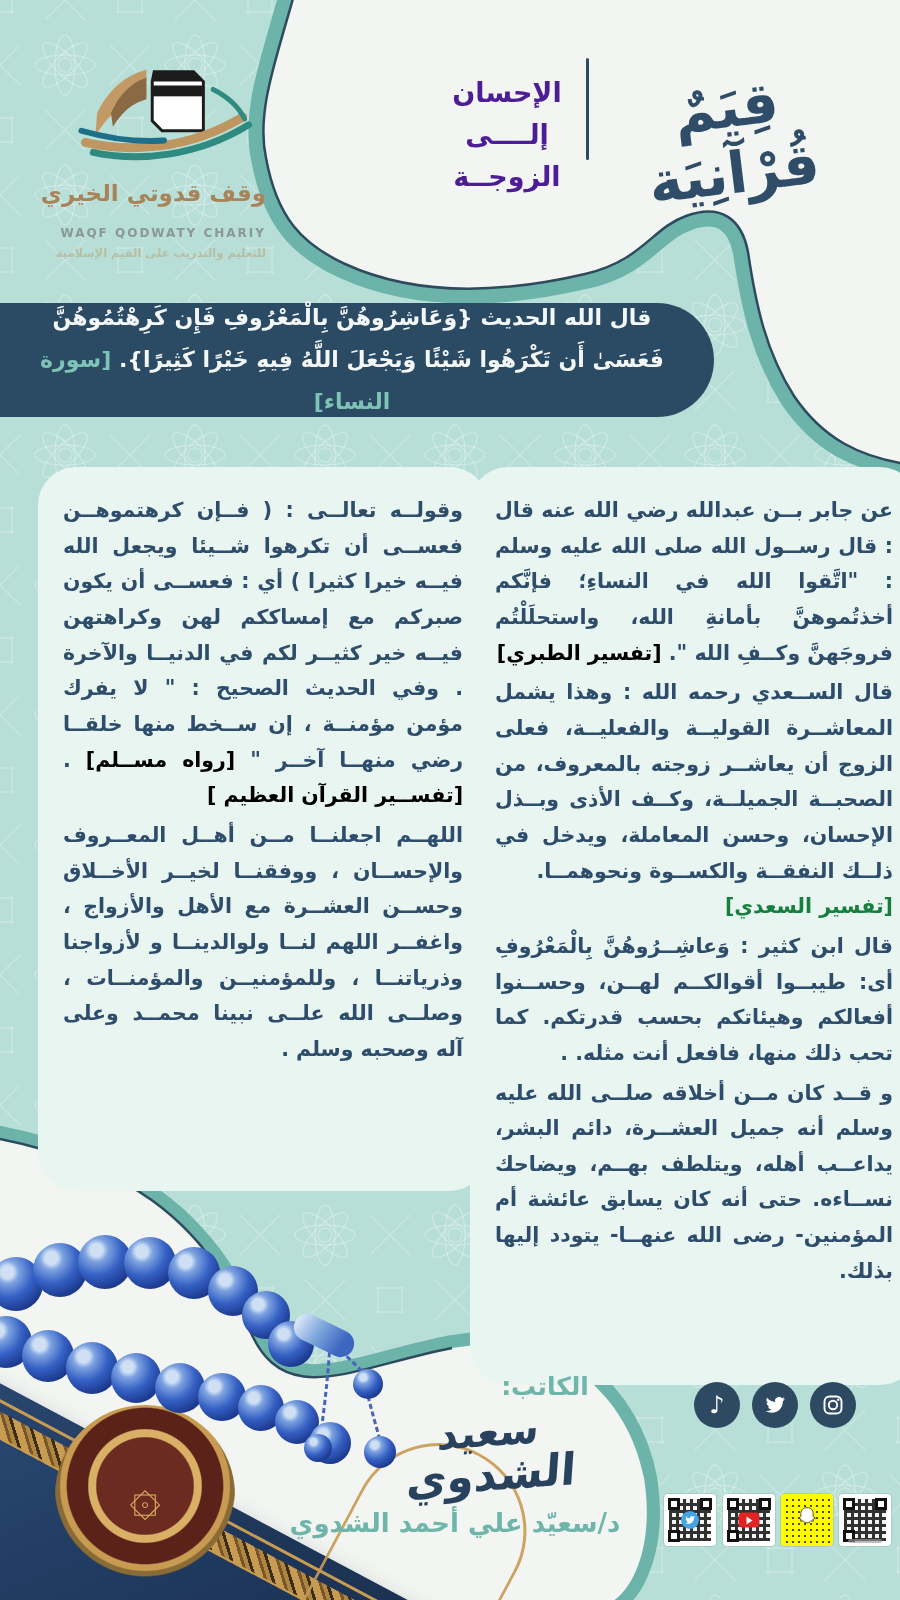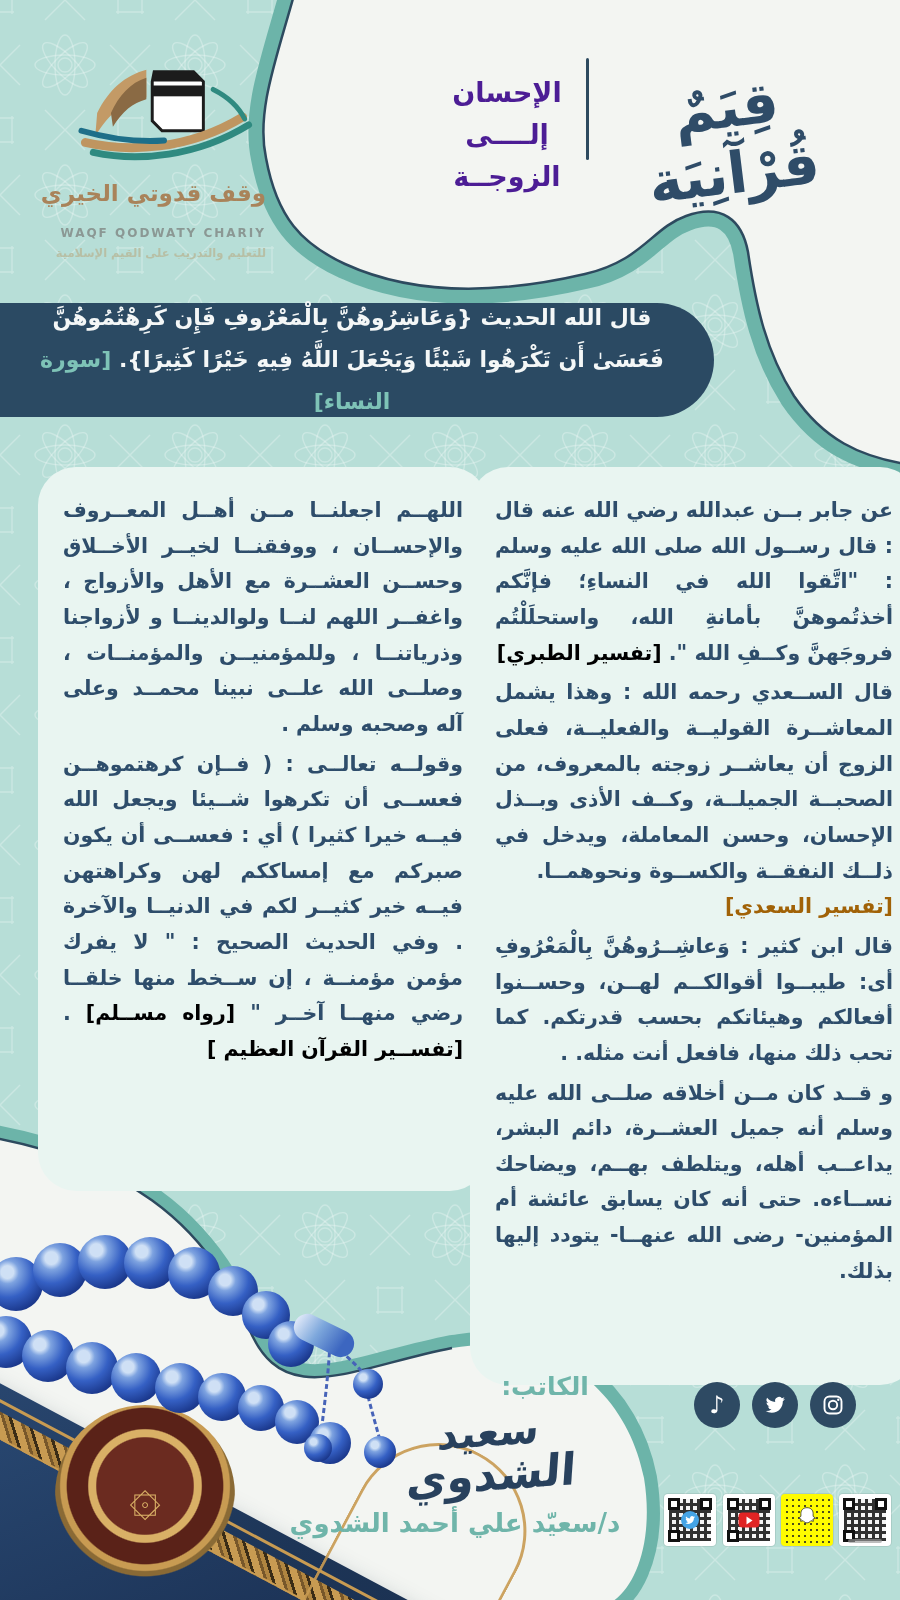--- a/index.html
+++ b/index.html
@@ -26,21 +26,21 @@
             color:#f4f7f7;font-size:22px;font-weight:700;line-height:1.9;}
   .banner .src{color:#7ec3b7;}
 
   
   .card{background:#e9f5f1;border-radius:38px;z-index:2;color:#2e4d6b;font-weight:700;
         direction:rtl;text-align:justify;padding:26px 25px;line-height:1.74;}
   .card p{margin:0 0 4px 0;}
   .card-left {left:38px; top:467px;width:400px;height:672px;font-size:20.5px;}
   .card-right{left:470px;top:467px;width:398px;height:866px;font-size:20.5px;}
   .cite{color:#000000;}
-  .cite-block{display:block;color:#a16207;}
+  .cite-block{display:block;color:#15803d;}
 
   
   .book{left:-100px;top:1330px;width:640px;height:440px;z-index:2;
         transform:rotate(28deg);transform-origin:0 0;border-radius:8px;
         background:linear-gradient(130deg,#2c4b76 0%,#1d3557 45%,#152844 100%);
         box-shadow:8px 10px 24px rgba(40,60,80,.35);}
   .book .frame1{position:absolute;inset:14px;border:3px solid #c89b52;border-radius:4px;}
   .book .band{position:absolute;inset:25px;border-radius:3px;
         background:repeating-linear-gradient(45deg,#c89b52 0 7px,#77572a 7px 10px,#b08540 10px 14px,#3a2c16 14px 17px);}
   .book .field{position:absolute;inset:48px;border-radius:3px;
@@ -152,22 +152,22 @@
     <div>الإحسان</div>
     <div>إلــــى</div>
     <div>الزوجــة</div>
   </div>
 
   <div class="abs banner">
     <p><span>قال الله الحديث {وَعَاشِرُوهُنَّ بِالْمَعْرُوفِ فَإِن كَرِهْتُمُوهُنَّ فَعَسَىٰ أَن تَكْرَهُوا شَيْئًا وَيَجْعَلَ اللَّهُ فِيهِ خَيْرًا كَثِيرًا}. </span><span class="src">[سورة النساء]</span></p>
   </div>
 
   <div class="abs card card-left">
+    <p><span>وقولــه تعالــى : ( فــإن كرهتموهــن فعســى أن تكرهوا شــيئا ويجعل الله فيــه خيرا كثيرا ) أي : فعســى أن يكون صبركم مع إمساككم لهن وكراهتهن فيــه خير كثيــر لكم في الدنيــا والآخرة . وفي الحديث الصحيح : " لا يفرك مؤمن مؤمنــة ، إن ســخط منها خلقــا رضي منهــا آخــر " </span><span class="cite">[رواه مســلم]</span><span> . </span><span class="cite">[تفســير القرآن العظيم ]</span></p>
     <p>اللهــم اجعلنــا مــن أهــل المعــروف والإحســان ، ووفقنــا لخيــر الأخــلاق وحســن العشــرة مع الأهل والأزواج ، واغفــر اللهم لنــا ولوالدينــا و لأزواجنا وذرياتنــا ، وللمؤمنيــن والمؤمنــات ، وصلــى الله علــى نبينا محمــد وعلى آله وصحبه وسلم .</p>
-    <p><span>وقولــه تعالــى : ( فــإن كرهتموهــن فعســى أن تكرهوا شــيئا ويجعل الله فيــه خيرا كثيرا ) أي : فعســى أن يكون صبركم مع إمساككم لهن وكراهتهن فيــه خير كثيــر لكم في الدنيــا والآخرة . وفي الحديث الصحيح : " لا يفرك مؤمن مؤمنــة ، إن ســخط منها خلقــا رضي منهــا آخــر " </span><span class="cite">[رواه مســلم]</span><span> . </span><span class="cite">[تفســير القرآن العظيم ]</span></p>
   </div>
 
   <div class="abs card card-right">
     <p><span>عن جابر بــن عبدالله رضي الله عنه قال : قال رســول الله صلى الله عليه وسلم : "اتَّقوا الله في النساءِ؛ فإنَّكم أخذتُموهنَّ بأمانةِ الله، واستحلَلْتُم فروجَهنَّ وكــفِ الله ". </span><span class="cite">[تفسير الطبري]</span></p>
     <p><span>قال الســعدي رحمه الله : وهذا يشمل المعاشــرة القوليــة والفعليــة، فعلى الزوج أن يعاشــر زوجته بالمعروف، من الصحبــة الجميلــة، وكــف الأذى وبــذل الإحسان، وحسن المعاملة، ويدخل في ذلــك النفقــة والكســوة ونحوهمــا.</span><span class="cite-block">[تفسير السعدي]</span></p>
     <p>قال ابن كثير : وَعاشِــرُوهُنَّ بِالْمَعْرُوفِ أى: طيبــوا أقوالكــم لهــن، وحســنوا أفعالكم وهيئاتكم بحسب قدرتكم. كما تحب ذلك منها، فافعل أنت مثله. .</p>
     <p>و قــد كان مــن أخلاقه صلــى الله عليه وسلم أنه جميل العشــرة، دائم البشر، يداعــب أهله، ويتلطف بهــم، ويضاحك نســاءه. حتى أنه كان يسابق عائشة أم المؤمنين- رضى الله عنهــا- يتودد إليها بذلك.</p>
   </div>
 
   <div class="abs book">

